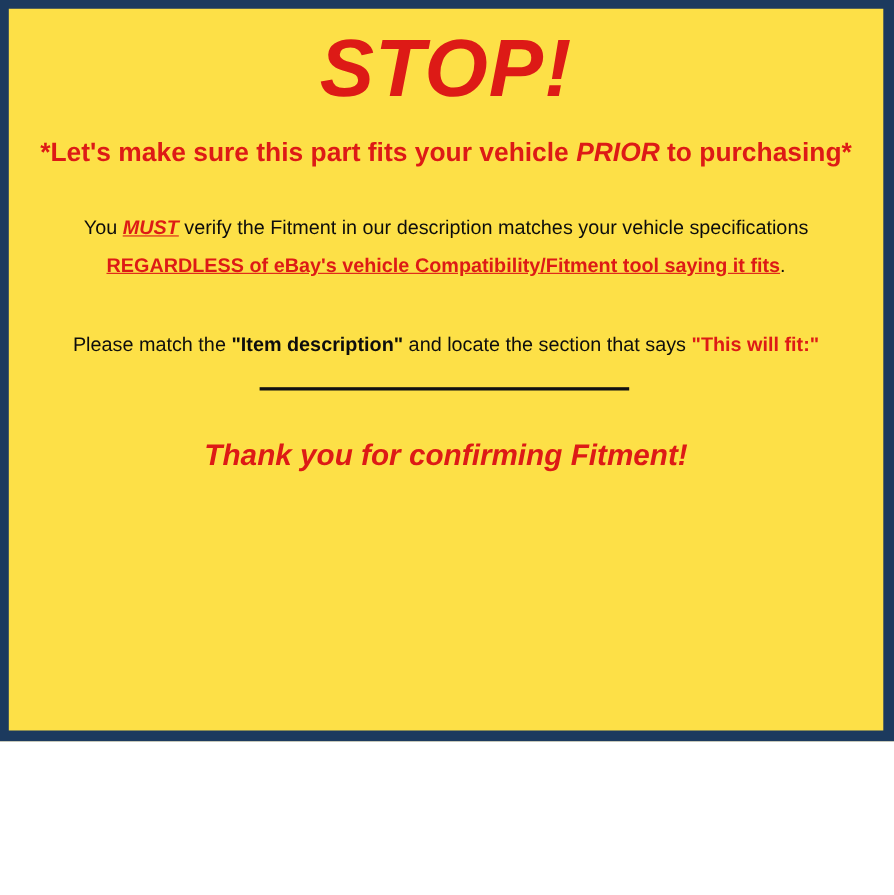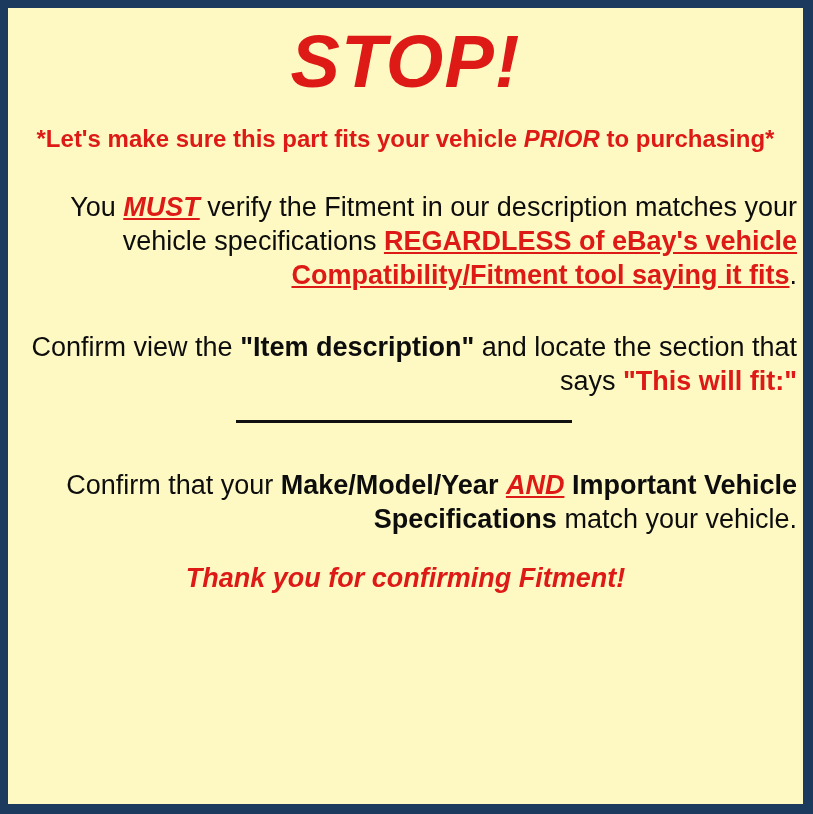--- a/index.html
+++ b/index.html
@@ -7,23 +7,23 @@
     padding: 0;
     background: #ffffff;
   }
   body {
     font-family: "Liberation Sans", sans-serif;
   }
 
   #notice-card {
     position: relative;
     width: 813px;
-    height: 814px;
+    height: 674px;
     box-sizing: border-box;
-    background: #fef9c3;
+    background: #fde047;
     border: 8px solid #1c3a5e;
     border-right-width: 10px;
     border-bottom-width: 10px;
     overflow: hidden;
   }
 
   .inner {
     position: absolute;
     left: 0;
     top: 0;
@@ -56,22 +56,22 @@
     line-height: 30px;
     font-weight: bold;
     color: #dd1a16;
     white-space: nowrap;
   }
   #subtitle .i { font-style: italic; }
 
   
   .para {
     margin: 0;
-    text-align: right;
-    font-size: 27px;
+    text-align: center;
+    font-size: 18px;
     line-height: 34px;
     color: #0d0d0d;
   }
   #para-verify  { padding-top: 36px; }
   #para-view    { padding-top: 38px; }
   #para-confirm { padding-top: 28px; }
   #para-vin     { padding-top: 42px; }
 
   .hl {
     color: #dd1a16;
@@ -156,29 +156,26 @@
 
     <p id="subtitle">
       <span>*Let's make sure this part fits your vehicle </span><span class="i">PRIOR</span><span> to purchasing*</span>
     </p>
 
     <p id="para-verify" class="para">
       <span>You </span><span class="hl-i">MUST</span><span> verify the Fitment in our description matches your vehicle specifications </span><span class="hl">REGARDLESS of eBay's vehicle Compatibility/Fitment tool saying it fits</span><span>.</span>
     </p>
 
     <p id="para-view" class="para">
-      <span>Confirm view the </span><span class="bk-b">"Item description"</span><span> and locate the section that says </span><span class="hl-plain">"This will fit:"</span>
+      <span>Please match the </span><span class="bk-b">"Item description"</span><span> and locate the section that says </span><span class="hl-plain">"This will fit:"</span>
     </p>
 
 
     <div id="divider-wrap">
       <div id="divider"></div>
     </div>
 
-    <p id="para-confirm" class="para">
-      <span>Confirm that your </span><span class="bk-b">Make/Model/Year</span><span> </span><span class="hl-i">AND</span><span> </span><span class="bk-b">Important Vehicle Specifications</span><span> match your vehicle.</span>
-    </p>
 
 
     <p id="closing">Thank you for confirming Fitment!</p>
 
   </div>
 </div>
 
 </body></html>

